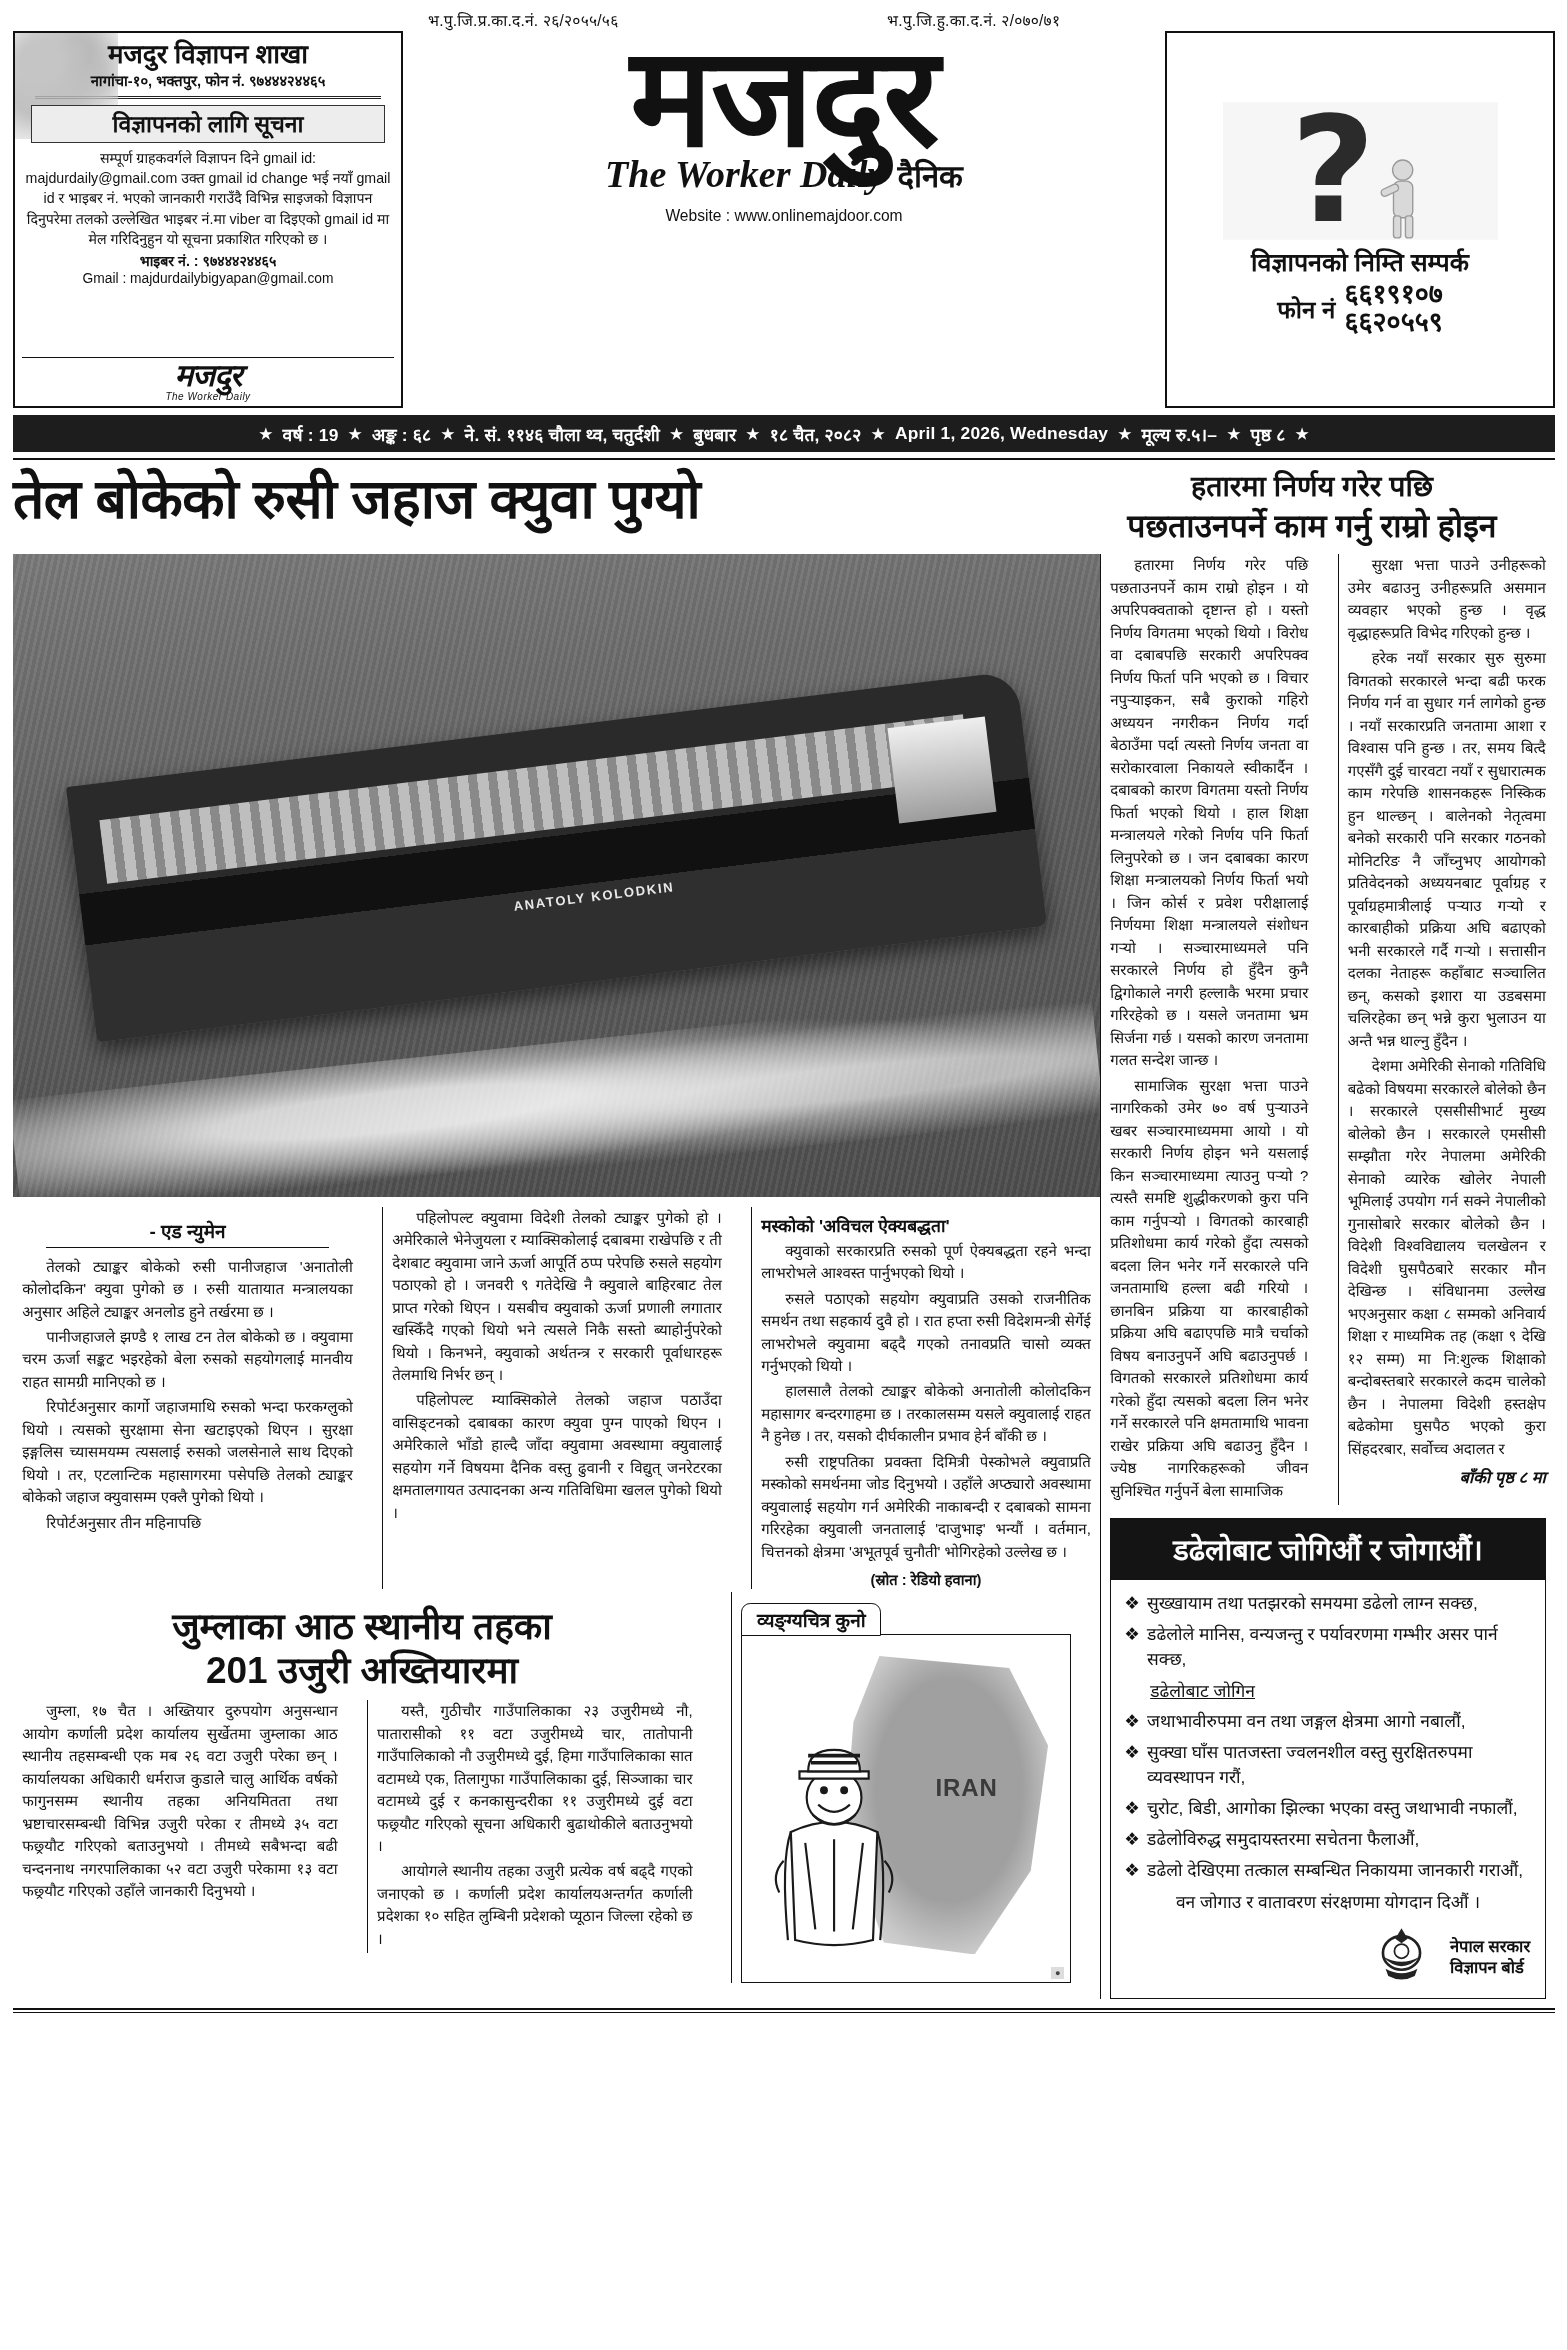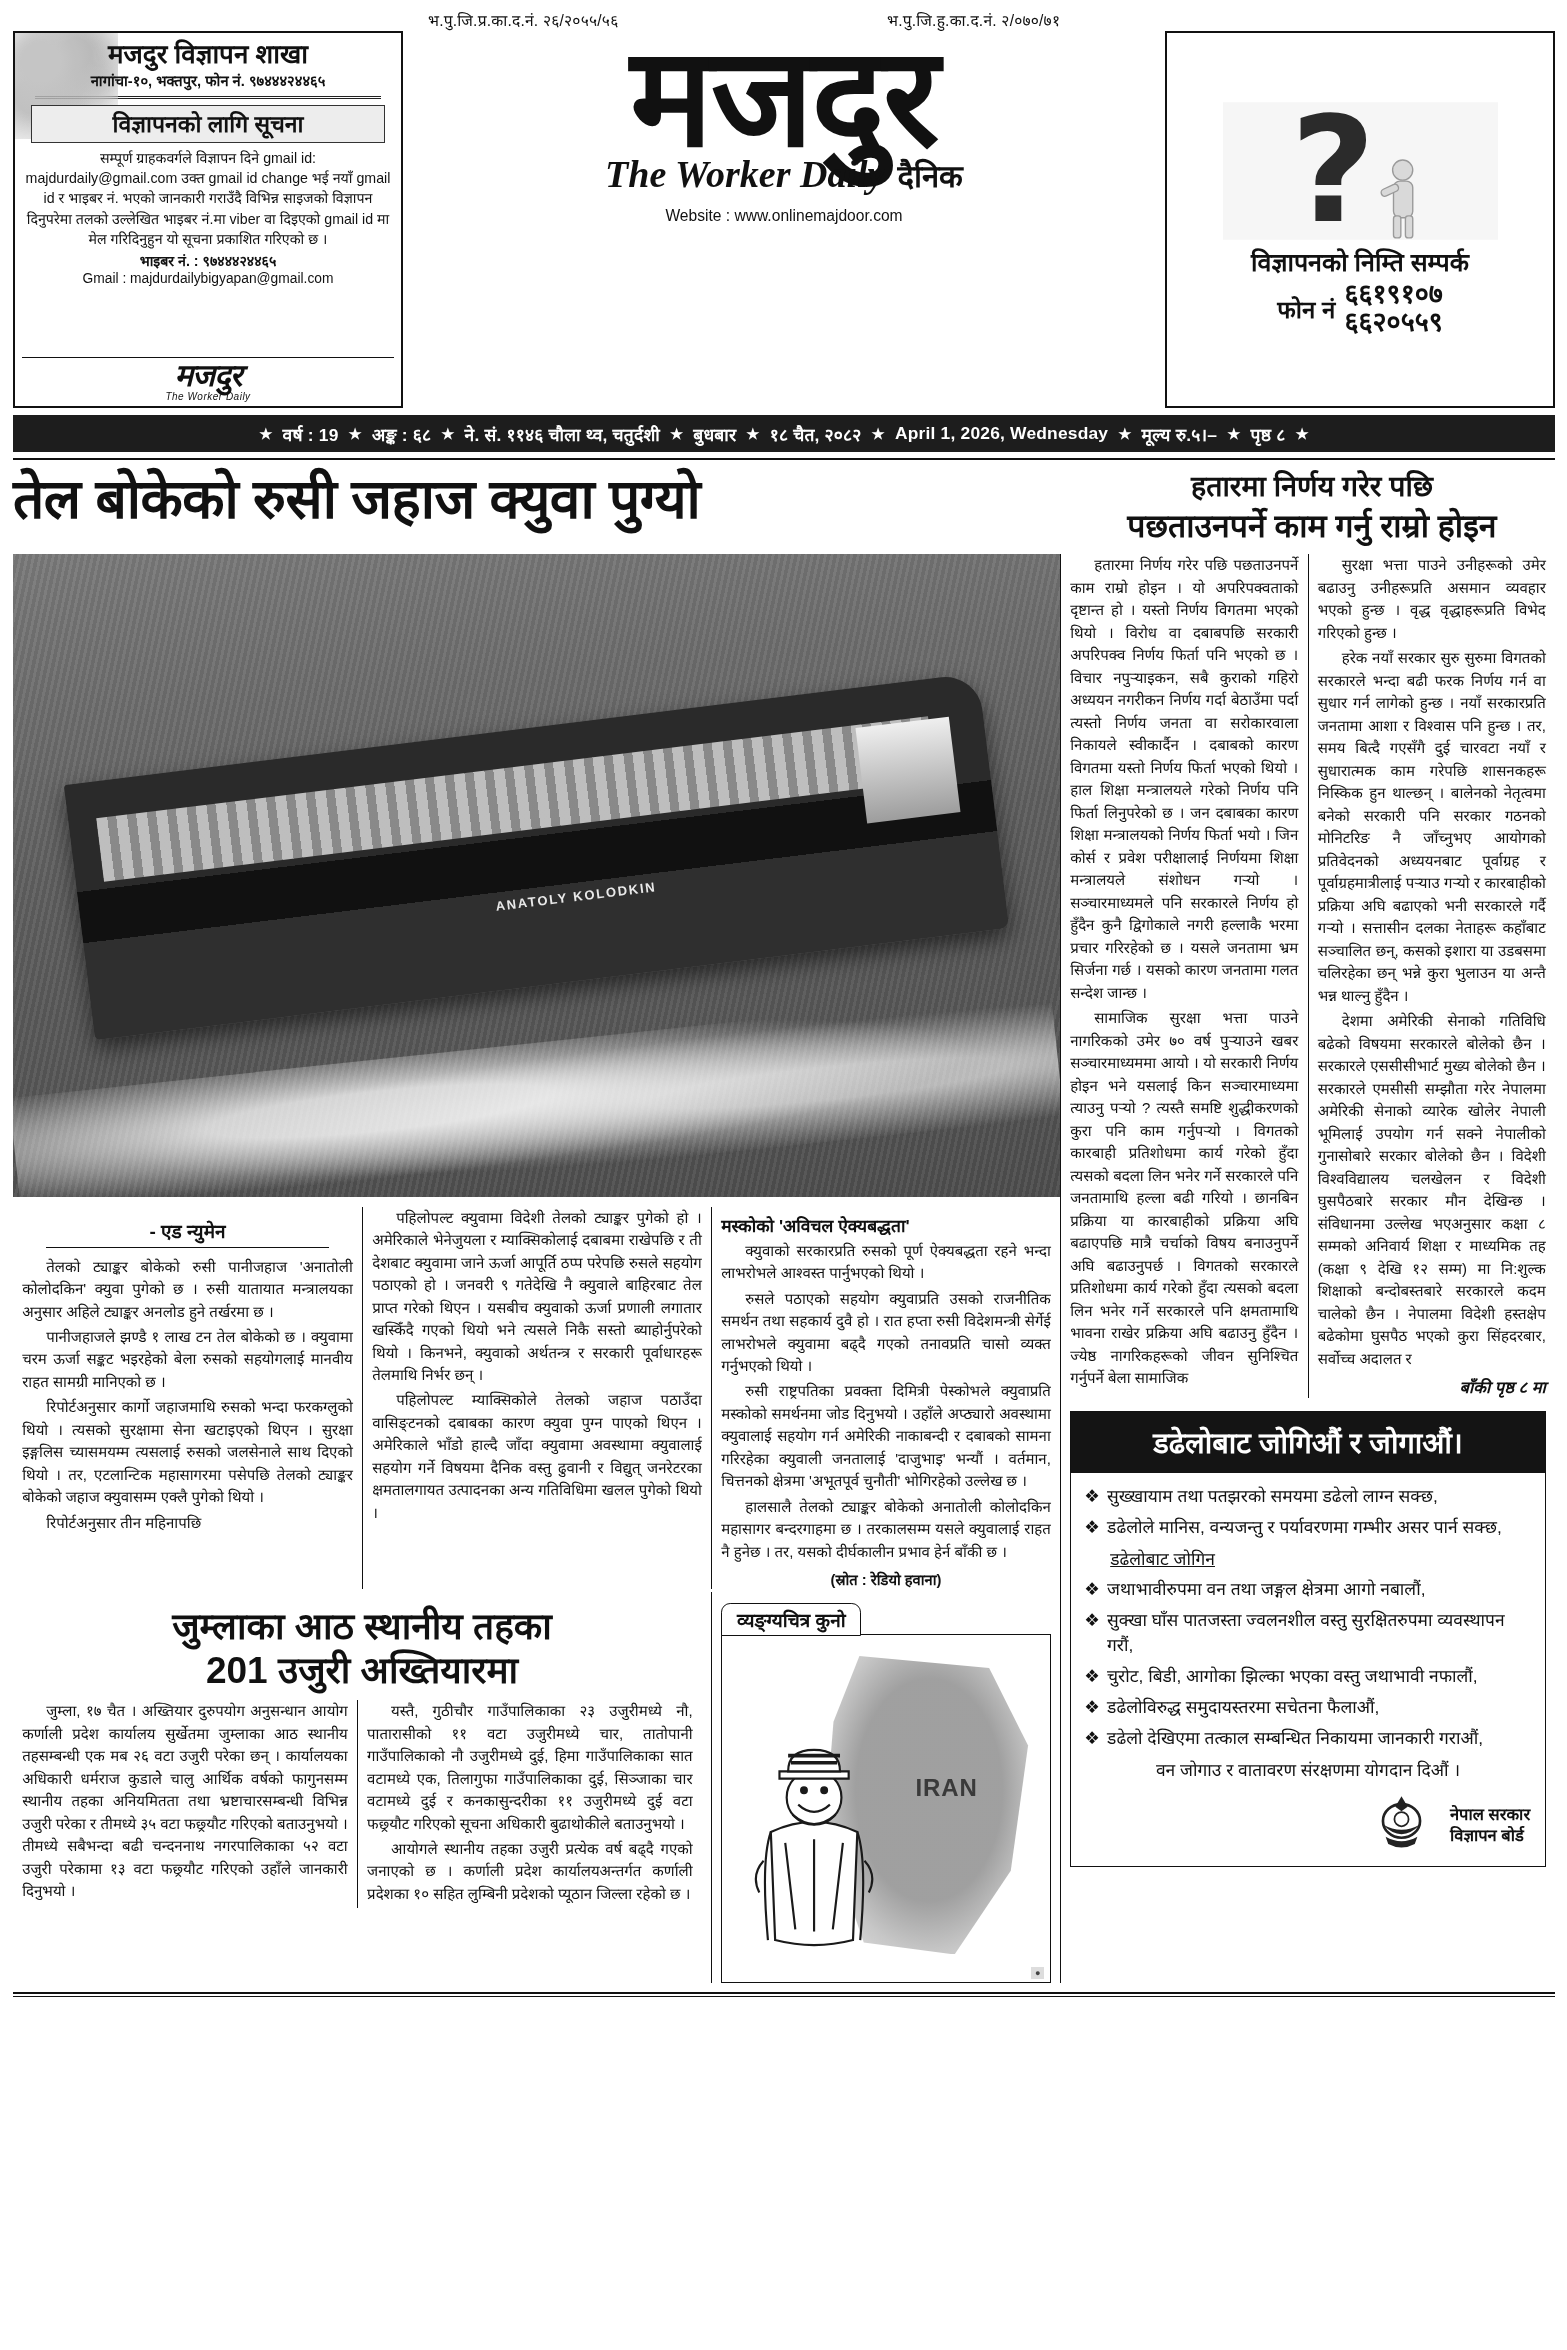--- a/index.html
+++ b/index.html
@@ -93,21 +93,21 @@
   .h-main {
     flex:0 0 1045px;
     font-size:55px; font-weight:700; line-height:1.12; letter-spacing:-0.5px;
   }
   .h-right { flex:1; text-align:center; }
   .h-right .l1 { font-size:28.5px; font-weight:700; line-height:1.2; }
   .h-right .l2 { font-size:32px; font-weight:700; line-height:1.2; margin-top:3.7px; }
 
   
   .main { display:flex; gap:0; margin-top:9.2px; }
-  .colwrap { display:flex; }
+  .colwrap { display:flex;gap:20px; }
   .col { padding:0 9.2px; }
   .col.sep { border-left:0.9px solid #111; }
 
   .photo {
     width:100%; height:643px; position:relative; overflow:hidden;
     background:linear-gradient(180deg,#6d6d6d 0%,#8a8a8a 22%,#6f6f6f 55%,#555 100%);
     border:0;
   }
   .photo .sea { position:absolute; inset:0;
     background:
@@ -306,22 +306,22 @@
           <div id="lead-col2">
               <p class="p ind">पहिलोपल्ट क्युवामा विदेशी तेलको ट्याङ्कर पुगेको हो । अमेरिकाले भेनेजुयला र म्याक्सिकोलाई दबाबमा राखेपछि र ती देशबाट क्युवामा जाने ऊर्जा आपूर्ति ठप्प परेपछि रुसले सहयोग पठाएको हो । जनवरी ९ गतेदेखि नै क्युवाले बाहिरबाट तेल प्राप्त गरेको थिएन । यसबीच क्युवाको ऊर्जा प्रणाली लगातार खस्किँदै गएको थियो भने त्यसले निकै सस्तो ब्याहोर्नुपरेको थियो । किनभने, क्युवाको अर्थतन्त्र र सरकारी पूर्वाधारहरू तेलमाथि निर्भर छन् ।</p>
               <p class="p ind">पहिलोपल्ट म्याक्सिकोले तेलको जहाज पठाउँदा वासिङ्टनको दबाबका कारण क्युवा पुग्न पाएको थिएन । अमेरिकाले भाँडो हाल्दै जाँदा क्युवामा अवस्थामा क्युवालाई सहयोग गर्ने विषयमा दैनिक वस्तु ढुवानी र विद्युत् जनरेटरका क्षमतालगायत उत्पादनका अन्य गतिविधिमा खलल पुगेको थियो ।</p>
             </div>
         </div>
         <div class="col sep" style="flex:0 0 349px;">
           <div id="lead-col3">
               <div class="subhead">मस्कोको 'अविचल ऐक्यबद्धता'</div>
               <p class="p ind">क्युवाको सरकारप्रति रुसको पूर्ण ऐक्यबद्धता रहने भन्दा लाभरोभले आश्वस्त पार्नुभएको थियो ।</p>
               <p class="p ind">रुसले पठाएको सहयोग क्युवाप्रति उसको राजनीतिक समर्थन तथा सहकार्य दुवै हो । रात हप्ता रुसी विदेशमन्त्री सेर्गेई लाभरोभले क्युवामा बढ्दै गएको तनावप्रति चासो व्यक्त गर्नुभएको थियो ।</p>
+              <p class="p ind">हालसालै तेलको ट्याङ्कर बोकेको अनातोली कोलोदकिन महासागर बन्दरगाहमा छ । तरकालसम्म यसले क्युवालाई राहत नै हुनेछ । तर, यसको दीर्घकालीन प्रभाव हेर्न बाँकी छ ।</p>
               <p class="p ind">रुसी राष्ट्रपतिका प्रवक्ता दिमित्री पेस्कोभले क्युवाप्रति मस्कोको समर्थनमा जोड दिनुभयो । उहाँले अप्ठ्यारो अवस्थामा क्युवालाई सहयोग गर्न अमेरिकी नाकाबन्दी र दबाबको सामना गरिरहेका क्युवाली जनतालाई 'दाजुभाइ' भन्यौं । वर्तमान, चित्तनको क्षेत्रमा 'अभूतपूर्व चुनौती' भोगिरहेको उल्लेख छ ।</p>
-              <p class="p ind">हालसालै तेलको ट्याङ्कर बोकेको अनातोली कोलोदकिन महासागर बन्दरगाहमा छ । तरकालसम्म यसले क्युवालाई राहत नै हुनेछ । तर, यसको दीर्घकालीन प्रभाव हेर्न बाँकी छ ।</p>
             </div>
           <div class="src">(स्रोत : रेडियो हवाना)</div>
         </div>
       </div>
 
       <div class="colwrap" style="margin-top:3.7px;">
         <div class="col" style="flex:0 0 698px;">
           <div class="sechead">
             <div>जुम्लाका आठ स्थानीय तहका</div>
             <div>201 उजुरी अख्तियारमा</div>

